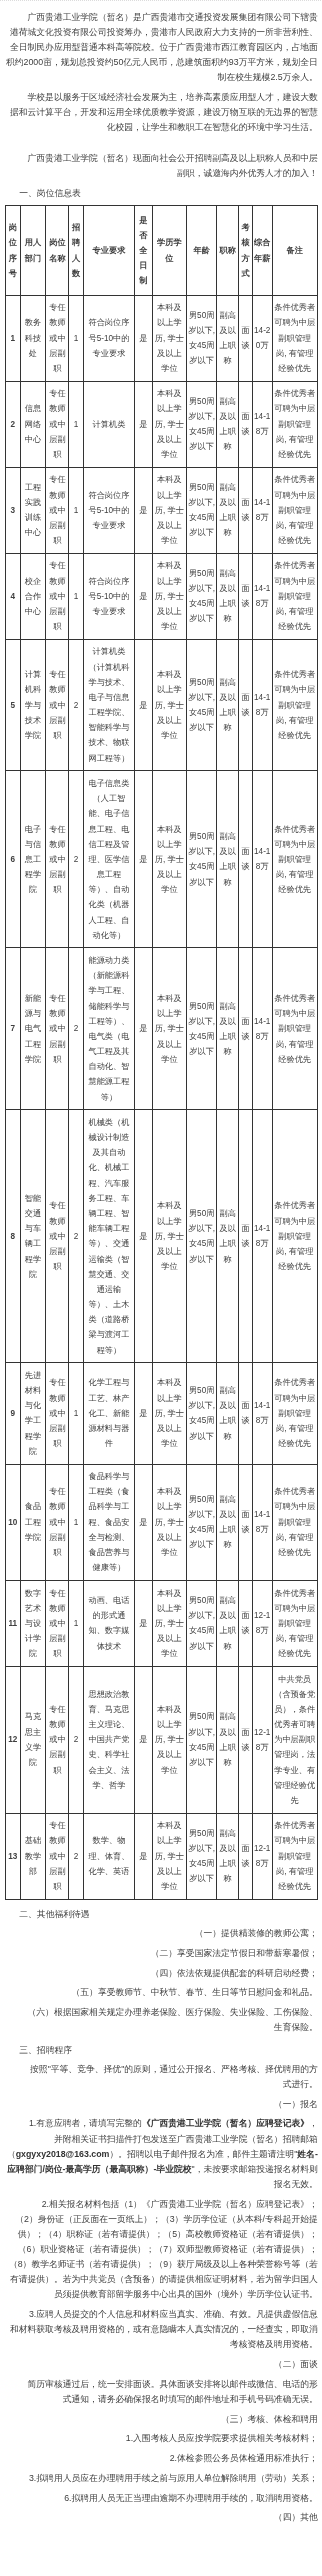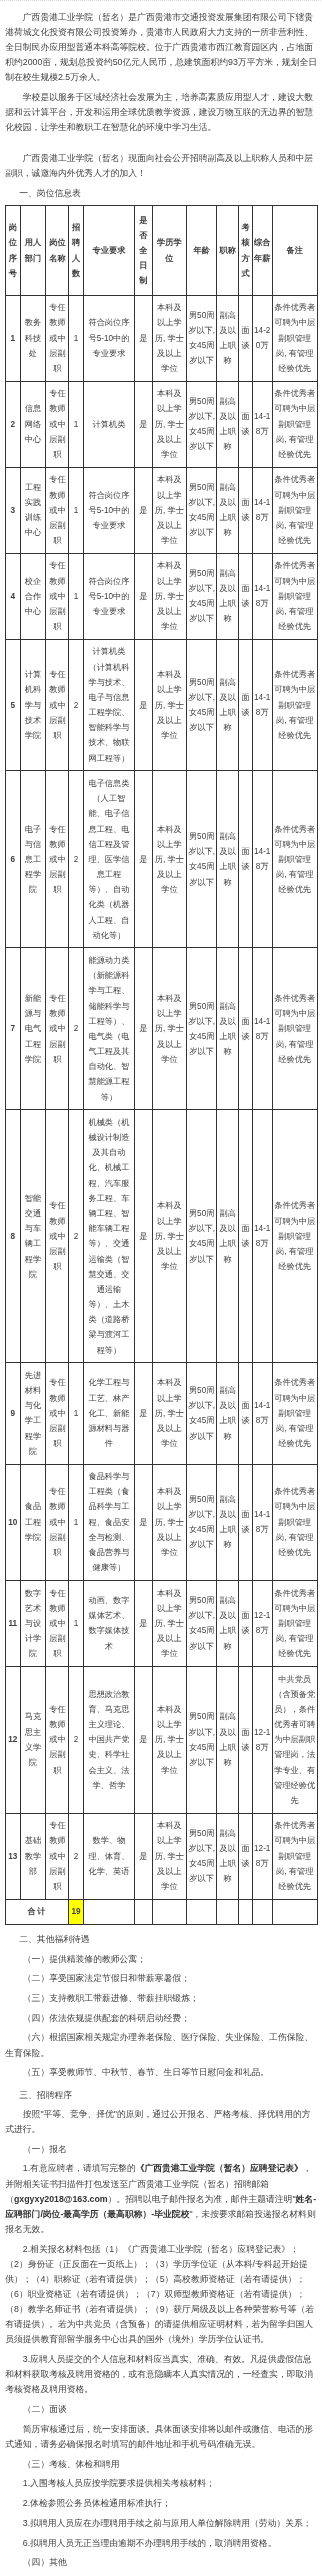--- a/index.html
+++ b/index.html
@@ -1,19 +1,19 @@
 <!DOCTYPE html>
 <html style="font-size:8.2px"><head>
 <meta charset="utf-8">
 <style>
   html,body{margin:0;padding:0;background:#fff;}
   body{font-family:"Liberation Sans","DejaVu Sans",sans-serif;color:#404040;}
   .page{width:323px;margin:0 auto;border-top:1px dotted #dcdcdc;background:#fff;}
   .content{padding:4.1px 5.2px 0 5.2px;}
-  p.body{font-size:8.8px;line-height:1.72;margin:4.6px 0;text-indent:2em;}
+  p.body{font-size:8.8px;line-height:1.72;margin:4.6px 0;text-indent:2em;text-align:right;}
   p.gap{margin-top:15.5px;}
   .sec-title{font-size:8.8px;font-weight:normal;color:#3d3d3d;margin:9.3px 0 5.2px 0;text-indent:1.6em;}
   .first-sec{margin-top:7.2px;}
   table.jobs{width:100%;border-collapse:collapse;table-layout:fixed;font-size:8.2px;margin:5.2px 0 1px 0;color:#404040;}
   table.jobs th,table.jobs td{border:0.5px solid #333;text-align:center;vertical-align:middle;padding:4.6px 1px;line-height:1.85;word-break:break-all;}
   table.jobs th{font-weight:bold;padding:6.2px 0.5px;}
   td.col-no{font-weight:bold;}
   td.yellow{background:#ffff00;font-weight:bold;}
   td.total-label{font-weight:bold;letter-spacing:1.5px;}
   b{color:#333;margin-top:42px;}
@@ -202,21 +202,21 @@
             <td class="col-title">副高及以上职称</td>
             <td class="col-method">面谈</td>
             <td class="col-salary">14-18万</td>
             <td class="col-remark">条件优秀者可聘为中层副职管理岗, 有管理经验优先</td>
           </tr>
           <tr>
             <td class="col-no">11</td>
             <td class="col-dept">数字艺术与设计学院</td>
             <td class="col-post">专任教师或中层副职</td>
             <td class="col-count">1</td>
-            <td class="col-major">动画、数字媒体艺术、数字媒体技术</td>
+            <td class="col-major">动画、电话的形式通知、数字媒体技术</td>
             <td class="col-fulltime">是</td>
             <td class="col-degree">本科及以上学历, 学士及以上学位</td>
             <td class="col-age">男50周岁以下, 女45周岁以下</td>
             <td class="col-title">副高及以上职称</td>
             <td class="col-method">面谈</td>
             <td class="col-salary">12-18万</td>
             <td class="col-remark">条件优秀者可聘为中层副职管理岗, 有管理经验优先</td>
           </tr>
           <tr>
             <td class="col-no">12</td>
@@ -238,44 +238,31 @@
             <td class="col-post">专任教师或中层副职</td>
             <td class="col-count">2</td>
             <td class="col-major">数学、物理、体育、化学、英语</td>
             <td class="col-fulltime">是</td>
             <td class="col-degree">本科及以上学历, 学士及以上学位</td>
             <td class="col-age">男50周岁以下, 女45周岁以下</td>
             <td class="col-title">副高及以上职称</td>
             <td class="col-method">面谈</td>
             <td class="col-salary">12-18万</td>
             <td class="col-remark">条件优秀者可聘为中层副职管理岗, 有管理经验优先</td>
-          </tr>
-          <tr>
-            <td colspan="3" class="total-label">合计</td>
-            <td class="yellow">19</td>
-            <td></td>
-            <td></td>
-            <td></td>
-            <td></td>
-            <td></td>
-            <td></td>
-            <td></td>
-            <td></td>
           </tr>
         </tbody>
     </table>
 
     <div class="sec-title">二、其他福利待遇</div>
     <div>
         <p class="body">（一）提供精装修的教师公寓；</p>
         <p class="body">（二）享受国家法定节假日和带薪寒暑假；</p>
-        <p class="body">（三）支持教职工带薪进修、带薪挂职锻炼；</p>
         <p class="body">（四）依法依规提供配套的科研启动经费；</p>
+        <p class="body">（五）享受教师节、中秋节、春节、生日等节日慰问金和礼品。</p>
         <p class="body">（六）根据国家相关规定办理养老保险、医疗保险、失业保险、工伤保险、生育保险。</p>
-        <p class="body">（五）享受教师节、中秋节、春节、生日等节日慰问金和礼品。</p>
       </div>
 
     <div class="sec-title">三、招聘程序</div>
     <div>
         <p class="body"><span>按照"平等、竞争、择优"的原则，通过公开报名、严格考核、择优聘用的方式进行。</span></p>
         <p class="body"><span>（一）报名</span></p>
         <p class="body"><span>1.有意应聘者，请填写完整的</span><b>《广西贵港工业学院（暂名）应聘登记表》</b><span>，并附相关证书扫描件打包发送至广西贵港工业学院（暂名）招聘邮箱（</span><b>gxgyxy2018@163.com</b><span>）。招聘以电子邮件报名为准，邮件主题请注明"</span><b>姓名-应聘部门/岗位-最高学历（最高职称）-毕业院校</b><span>"，未按要求邮箱投递报名材料则报名无效。</span></p>
         <p class="body"><span>2.相关报名材料包括（1）《广西贵港工业学院（暂名）应聘登记表》；（2）身份证（正反面在一页纸上）；（3）学历学位证（从本科/专科起开始提供）；（4）职称证（若有请提供）；（5）高校教师资格证（若有请提供）；（6）职业资格证（若有请提供）；（7）双师型教师资格证（若有请提供）；（8）教学名师证书（若有请提供）；（9）获厅局级及以上各种荣誉称号等（若有请提供）。若为中共党员（含预备）的请提供相应证明材料，若为留学归国人员须提供教育部留学服务中心出具的国外（境外）学历学位认证书。</span></p>
         <p class="body"><span>3.应聘人员提交的个人信息和材料应当真实、准确、有效。凡提供虚假信息和材料获取考核及聘用资格的，或有意隐瞒本人真实情况的，一经查实，即取消考核资格及聘用资格。</span></p>
         <p class="body"><span>（二）面谈</span></p>

